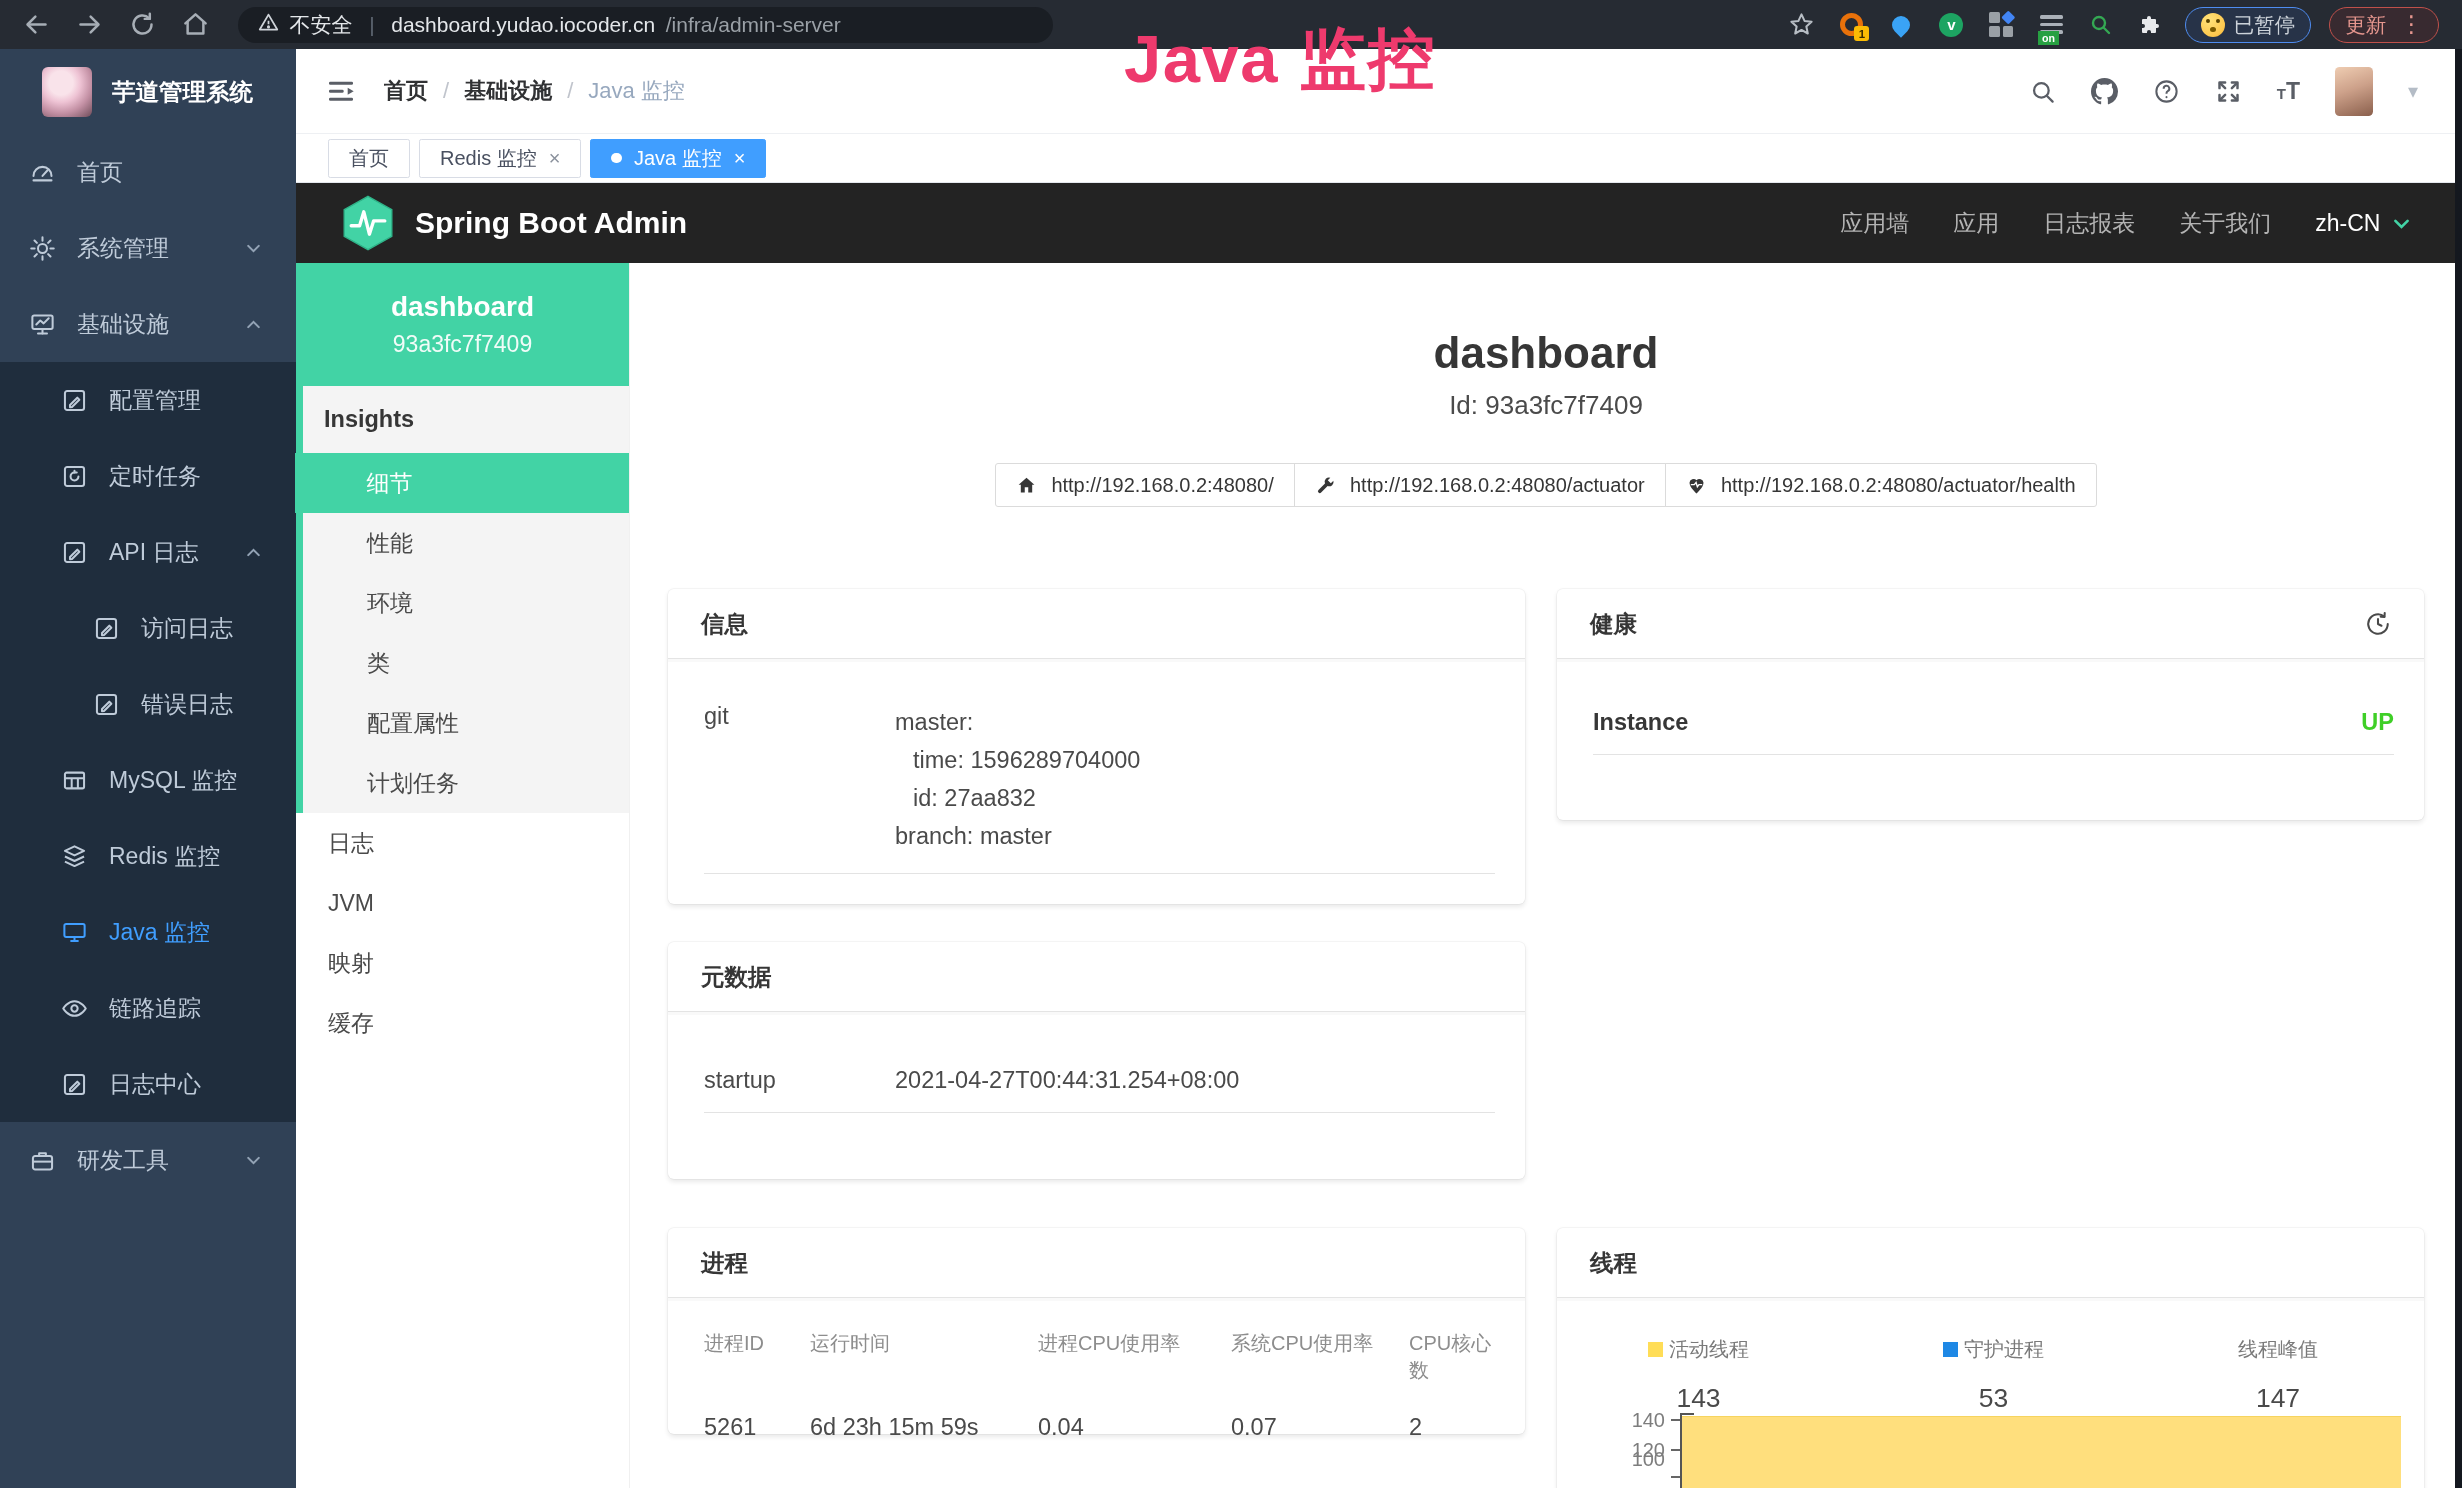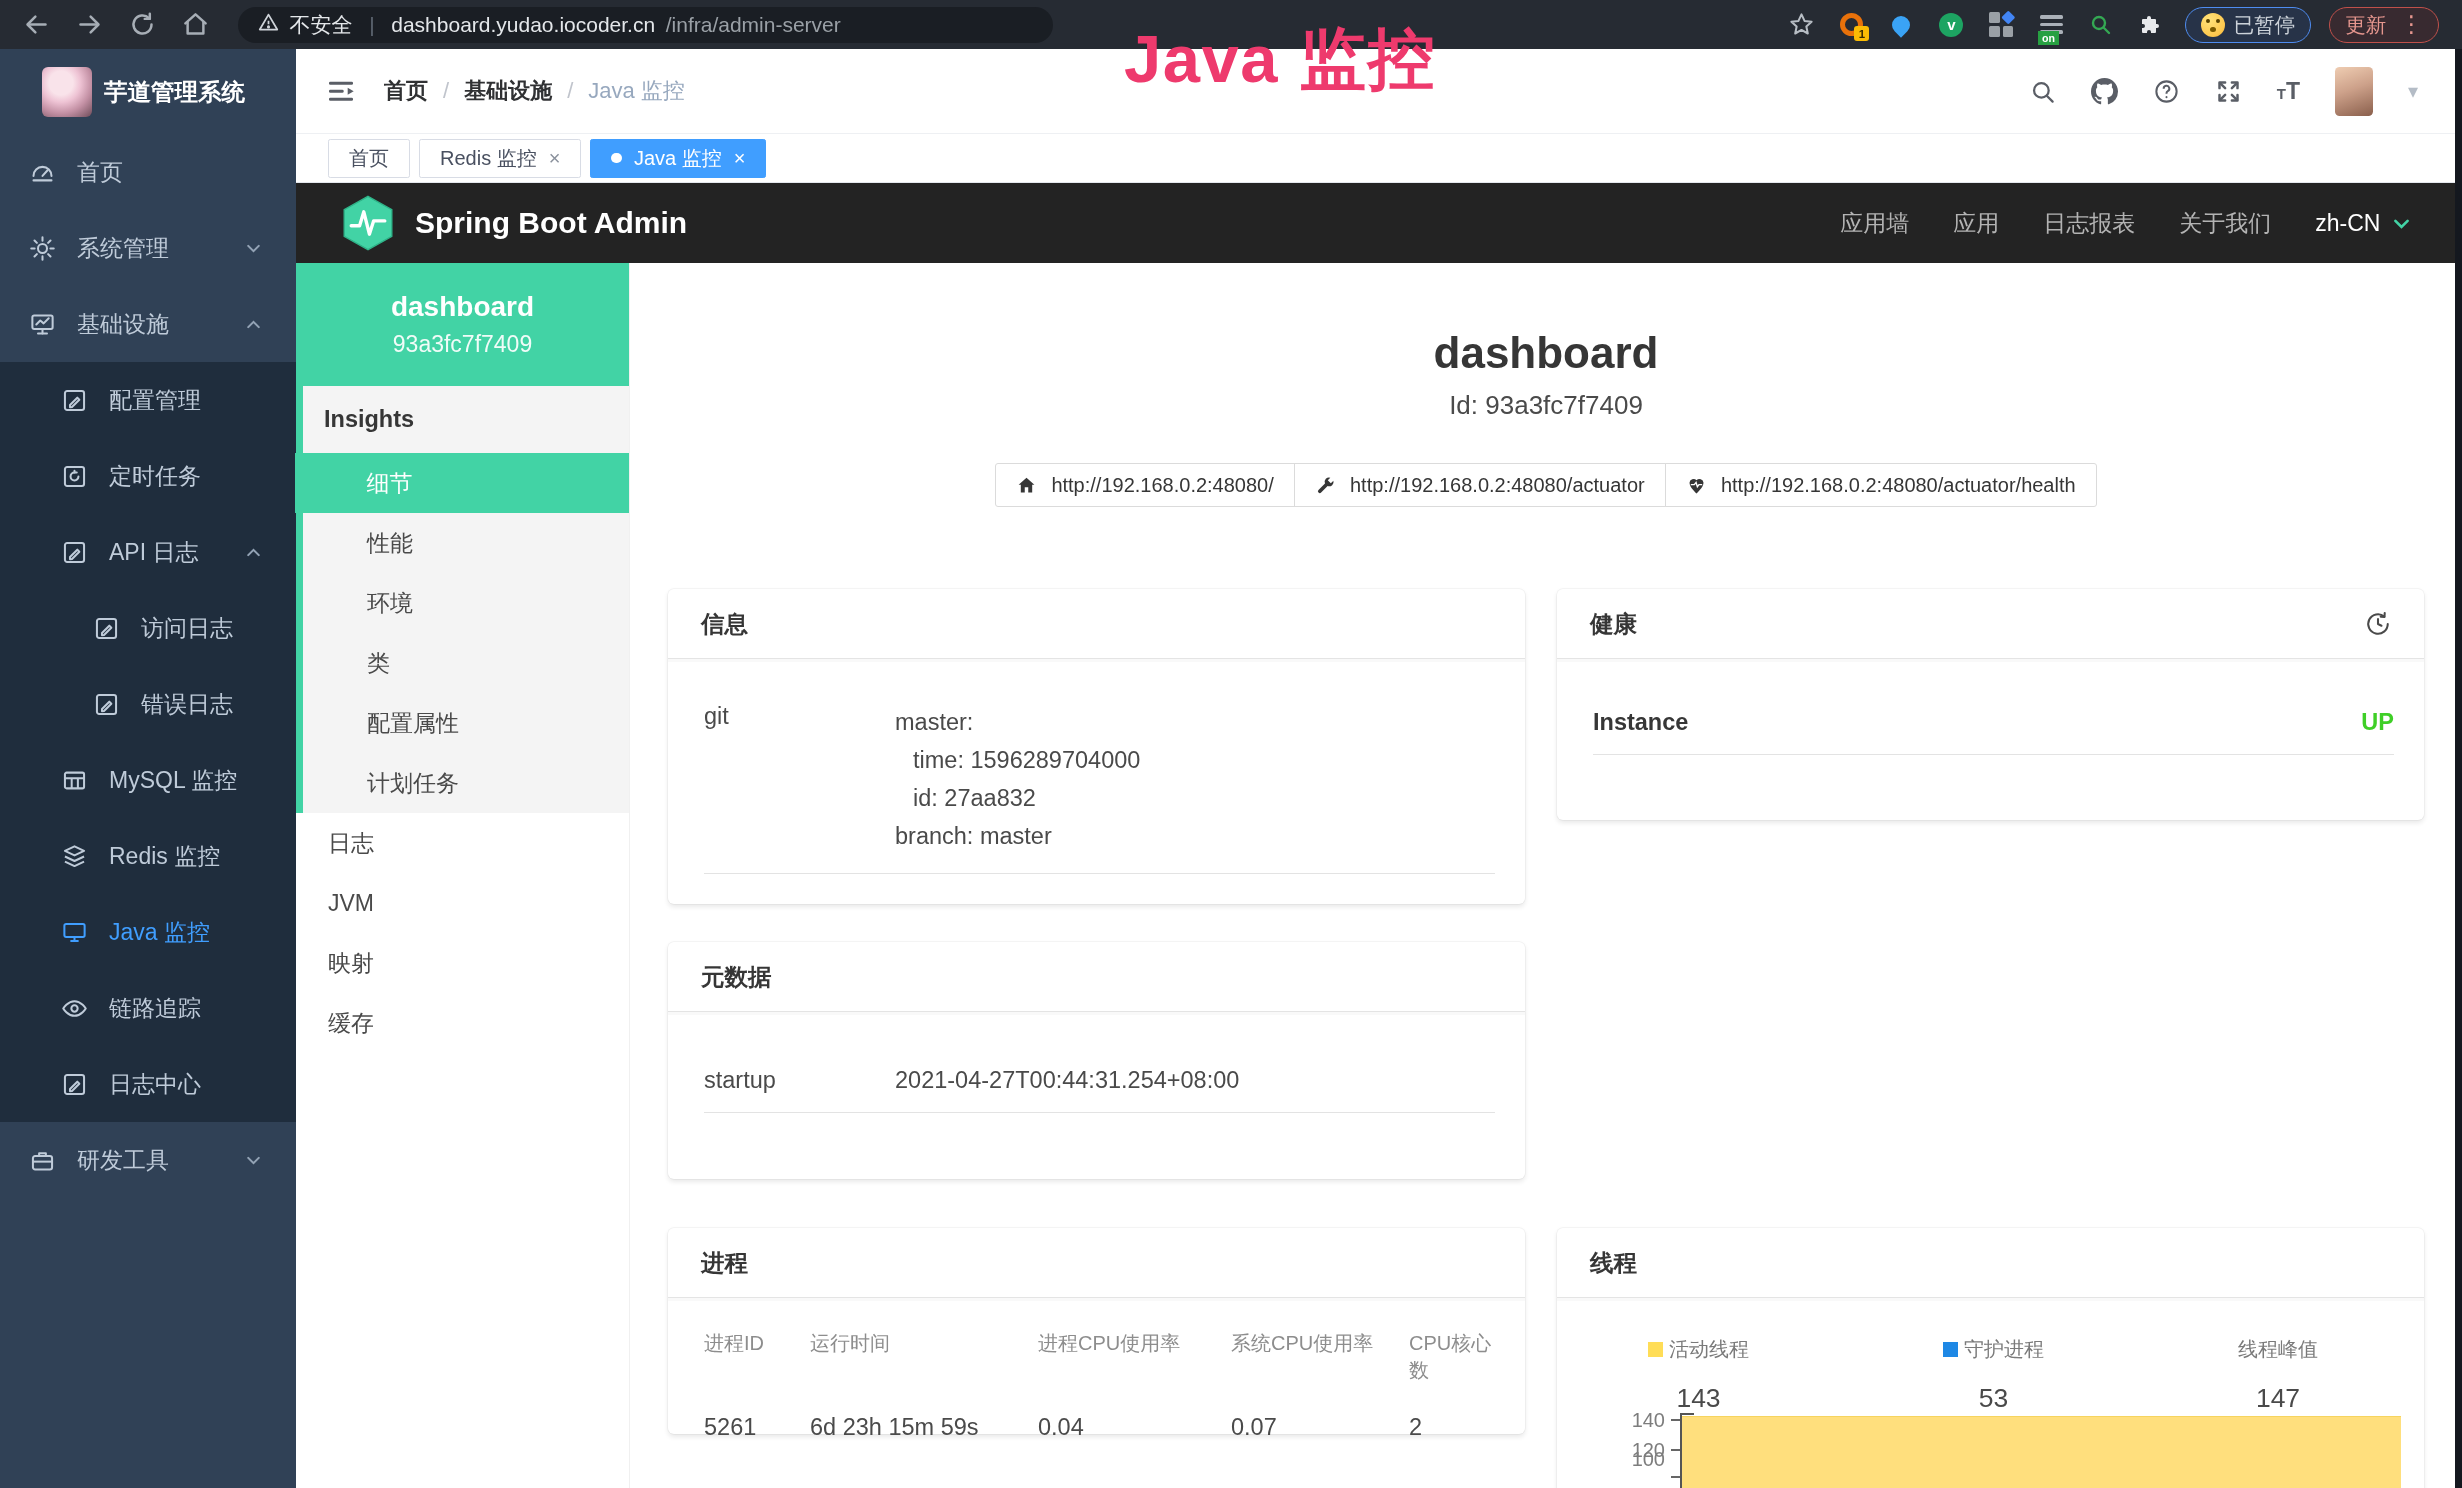--- a/index.html
+++ b/index.html
@@ -34,21 +34,21 @@
   .pill.paused{border:1.5px solid #4e8cf0;color:#ccd2d9;background:rgba(45,75,135,.25);margin-right:18px;}
   .face{width:24px;height:24px;border-radius:50%;background:radial-gradient(circle at 35% 30%,#ffe27a,#fec84d 70%,#e8a32a);position:relative;}
   .face:before{content:"";position:absolute;left:5.3px;top:6.8px;width:3.8px;height:3.8px;border-radius:50%;background:#5a4300;box-shadow:10px 0 0 #5a4300;}
   .face:after{content:"";position:absolute;left:9px;top:14.4px;width:6px;height:5.3px;border-radius:50%;background:#7a5a00;}
   .pill.update{border:1.5px solid #c0504a;color:#e5968e;background:rgba(110,40,38,.25);gap:13.7px;}
   .vdots{font-size:23px;line-height:1;color:#e5968e;}
 
   
   .app{display:flex;height:1440px;}
   .sidebar{width:296px;flex-shrink:0;background:#304156;color:#bfcbd9;}
-  .logo-row{height:85px;display:flex;align-items:center;padding-left:42px;gap:12px;}
+  .logo-row{height:85px;display:flex;align-items:center;padding-left:42px;gap:20px;}
   .logo-img{width:50px;height:50px;border-radius:6px;flex-shrink:0;
     background:radial-gradient(circle at 38% 32%,#f9e3ea 0 26%,#eec3d4 42%,#c390a4 66%,#6e4b58 100%);}
   .logo-title{color:#fff;font-size:23.5px;font-weight:700;white-space:nowrap;}
   .mi{height:76px;display:flex;align-items:center;padding-left:29px;gap:21px;font-size:23px;position:relative;color:#bfcbd9;cursor:pointer;}
   .mi .ic{width:27px;height:27px;flex-shrink:0;}
   .mi .ic svg{width:100%;height:100%;display:block;}
   .mi.l2{padding-left:61px;}
   .mi.l3{padding-left:93px;}
   .submenu{background:#1f2d3d;}
   .mi.active{color:#409eff;}

